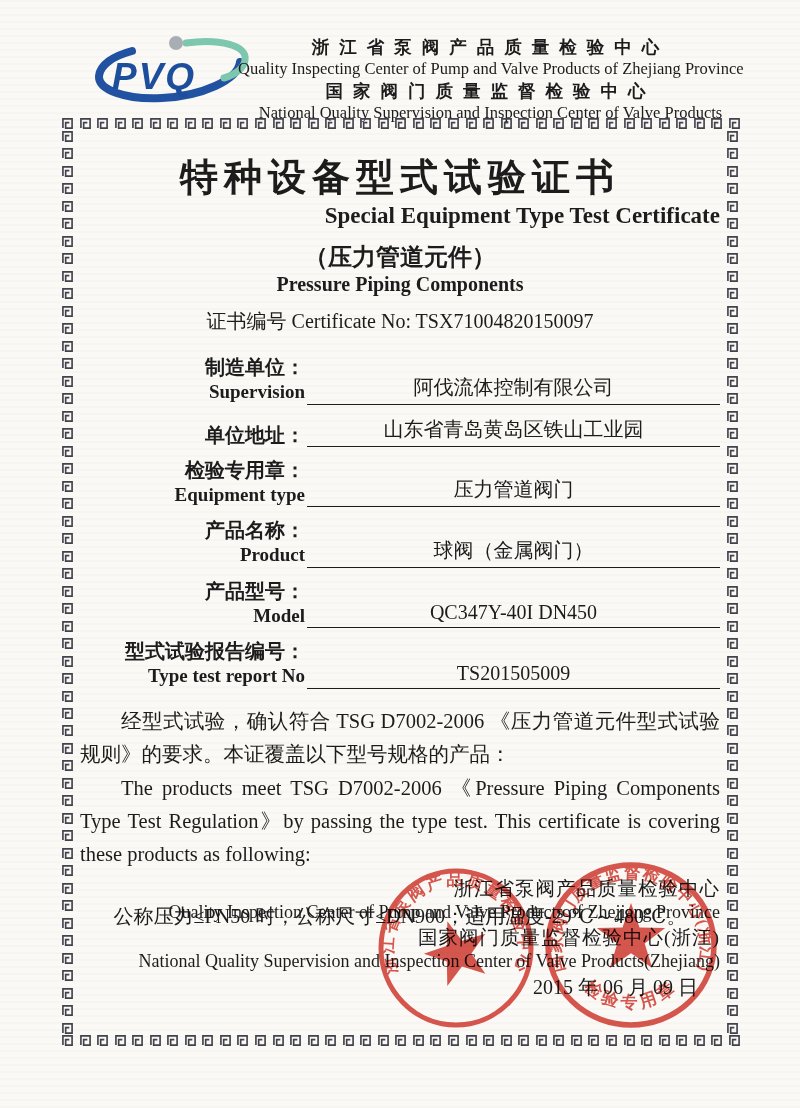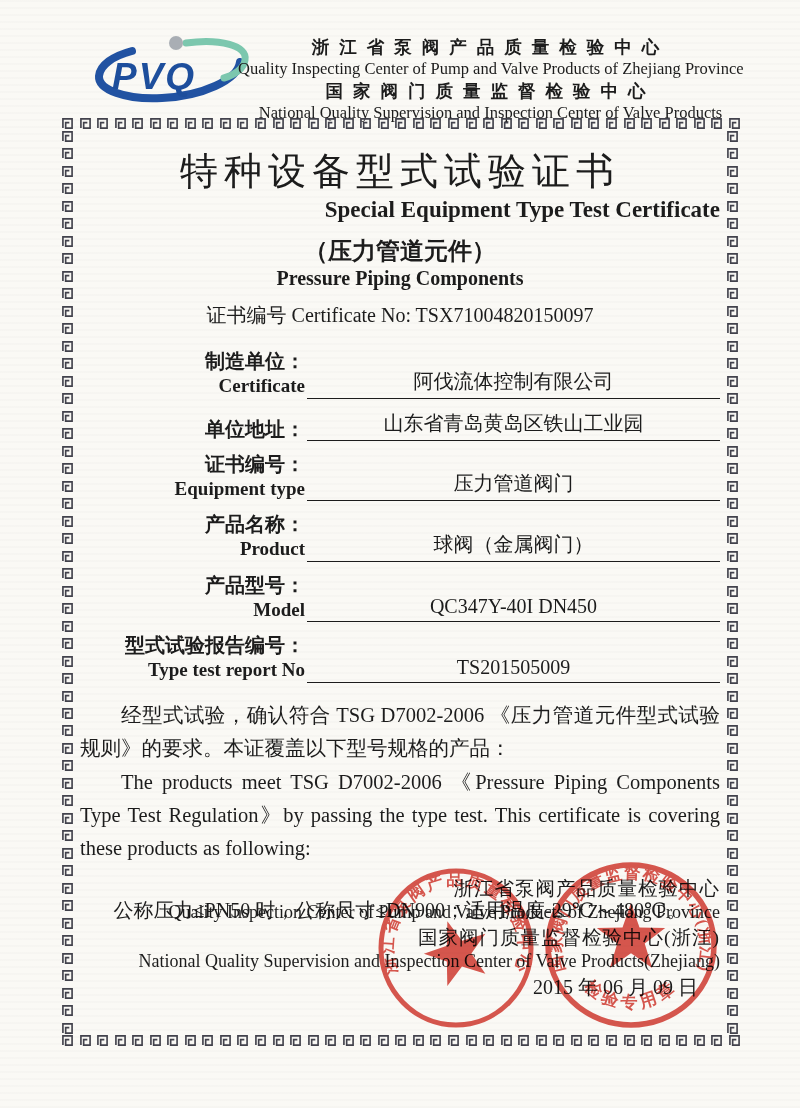--- a/index.html
+++ b/index.html
@@ -22,21 +22,21 @@
   .hen{font-size:16.5px;white-space:nowrap;}
   
   .bh{position:absolute;left:62px;width:678px;height:12px;display:flex;justify-content:space-between;overflow:hidden;}
   .bv{position:absolute;top:131px;width:12px;height:903px;display:flex;flex-direction:column;justify-content:space-between;overflow:hidden;}
   #bTop{top:118px;}
   #bBottom{top:1035px;}
   #bLeft{left:62px;}
   #bRight{left:727px;}
   
   .content{position:absolute;left:80px;top:132px;width:640px;}
-  .tcn{font-size:38px;font-weight:normal;letter-spacing:6px;text-align:center;margin-top:16px;line-height:1.25;}
+  .tcn{font-size:38px;font-weight:bold;letter-spacing:6px;text-align:center;margin-top:22px;line-height:1.25;}
   .ten{font-size:23px;font-weight:bold;text-align:right;line-height:1.2;}
   .scn{font-size:24px;font-weight:bold;text-align:center;margin-top:14px;line-height:1.2;}
   .sen{font-size:20px;font-weight:bold;text-align:center;margin-top:0;line-height:1.2;}
   .certno{font-size:20px;text-align:center;margin-top:13px;line-height:1.2;}
   .fields{margin-top:22px;padding-left:0;}
   .frow{display:flex;align-items:flex-end;margin-bottom:11px;}
   .flabel{min-width:225px;text-align:right;padding-right:2px;}
   .lcn{font-size:20px;font-weight:bold;line-height:1.2;}
   .len{font-size:19px;font-weight:bold;line-height:1.35;}
   .fline{flex:1;border-bottom:1.6px solid #1c1c1c;text-align:center;padding-bottom:3px;}
@@ -632,33 +632,33 @@
     <div class="tcn">特种设备型式试验证书</div>
     <div class="ten">Special Equipment Type Test Certificate</div>
     <div class="scn">（压力管道元件）</div>
     <div class="sen">Pressure Piping Components</div>
     <div class="certno">证书编号 Certificate No: TSX71004820150097</div>
 
     <div class="fields">
       <div class="frow">
         <div class="flabel">
           <div class="lcn">制造单位：</div>
-          <div class="len">Certificate</div>
+          <div class="len">Supervision</div>
         </div>
         <div class="fline"><span class="fval">阿伐流体控制有限公司</span></div>
       </div>
       <div class="frow">
         <div class="flabel">
           <div class="lcn">单位地址：</div>
         </div>
         <div class="fline"><span class="fval">山东省青岛黄岛区铁山工业园</span></div>
       </div>
       <div class="frow">
         <div class="flabel">
-          <div class="lcn">证书编号：</div>
+          <div class="lcn">检验专用章：</div>
           <div class="len">Equipment type</div>
         </div>
         <div class="fline"><span class="fval">压力管道阀门</span></div>
       </div>
       <div class="frow">
         <div class="flabel">
           <div class="lcn">产品名称：</div>
           <div class="len">Product</div>
         </div>
         <div class="fline"><span class="fval">球阀（金属阀门）</span></div>

